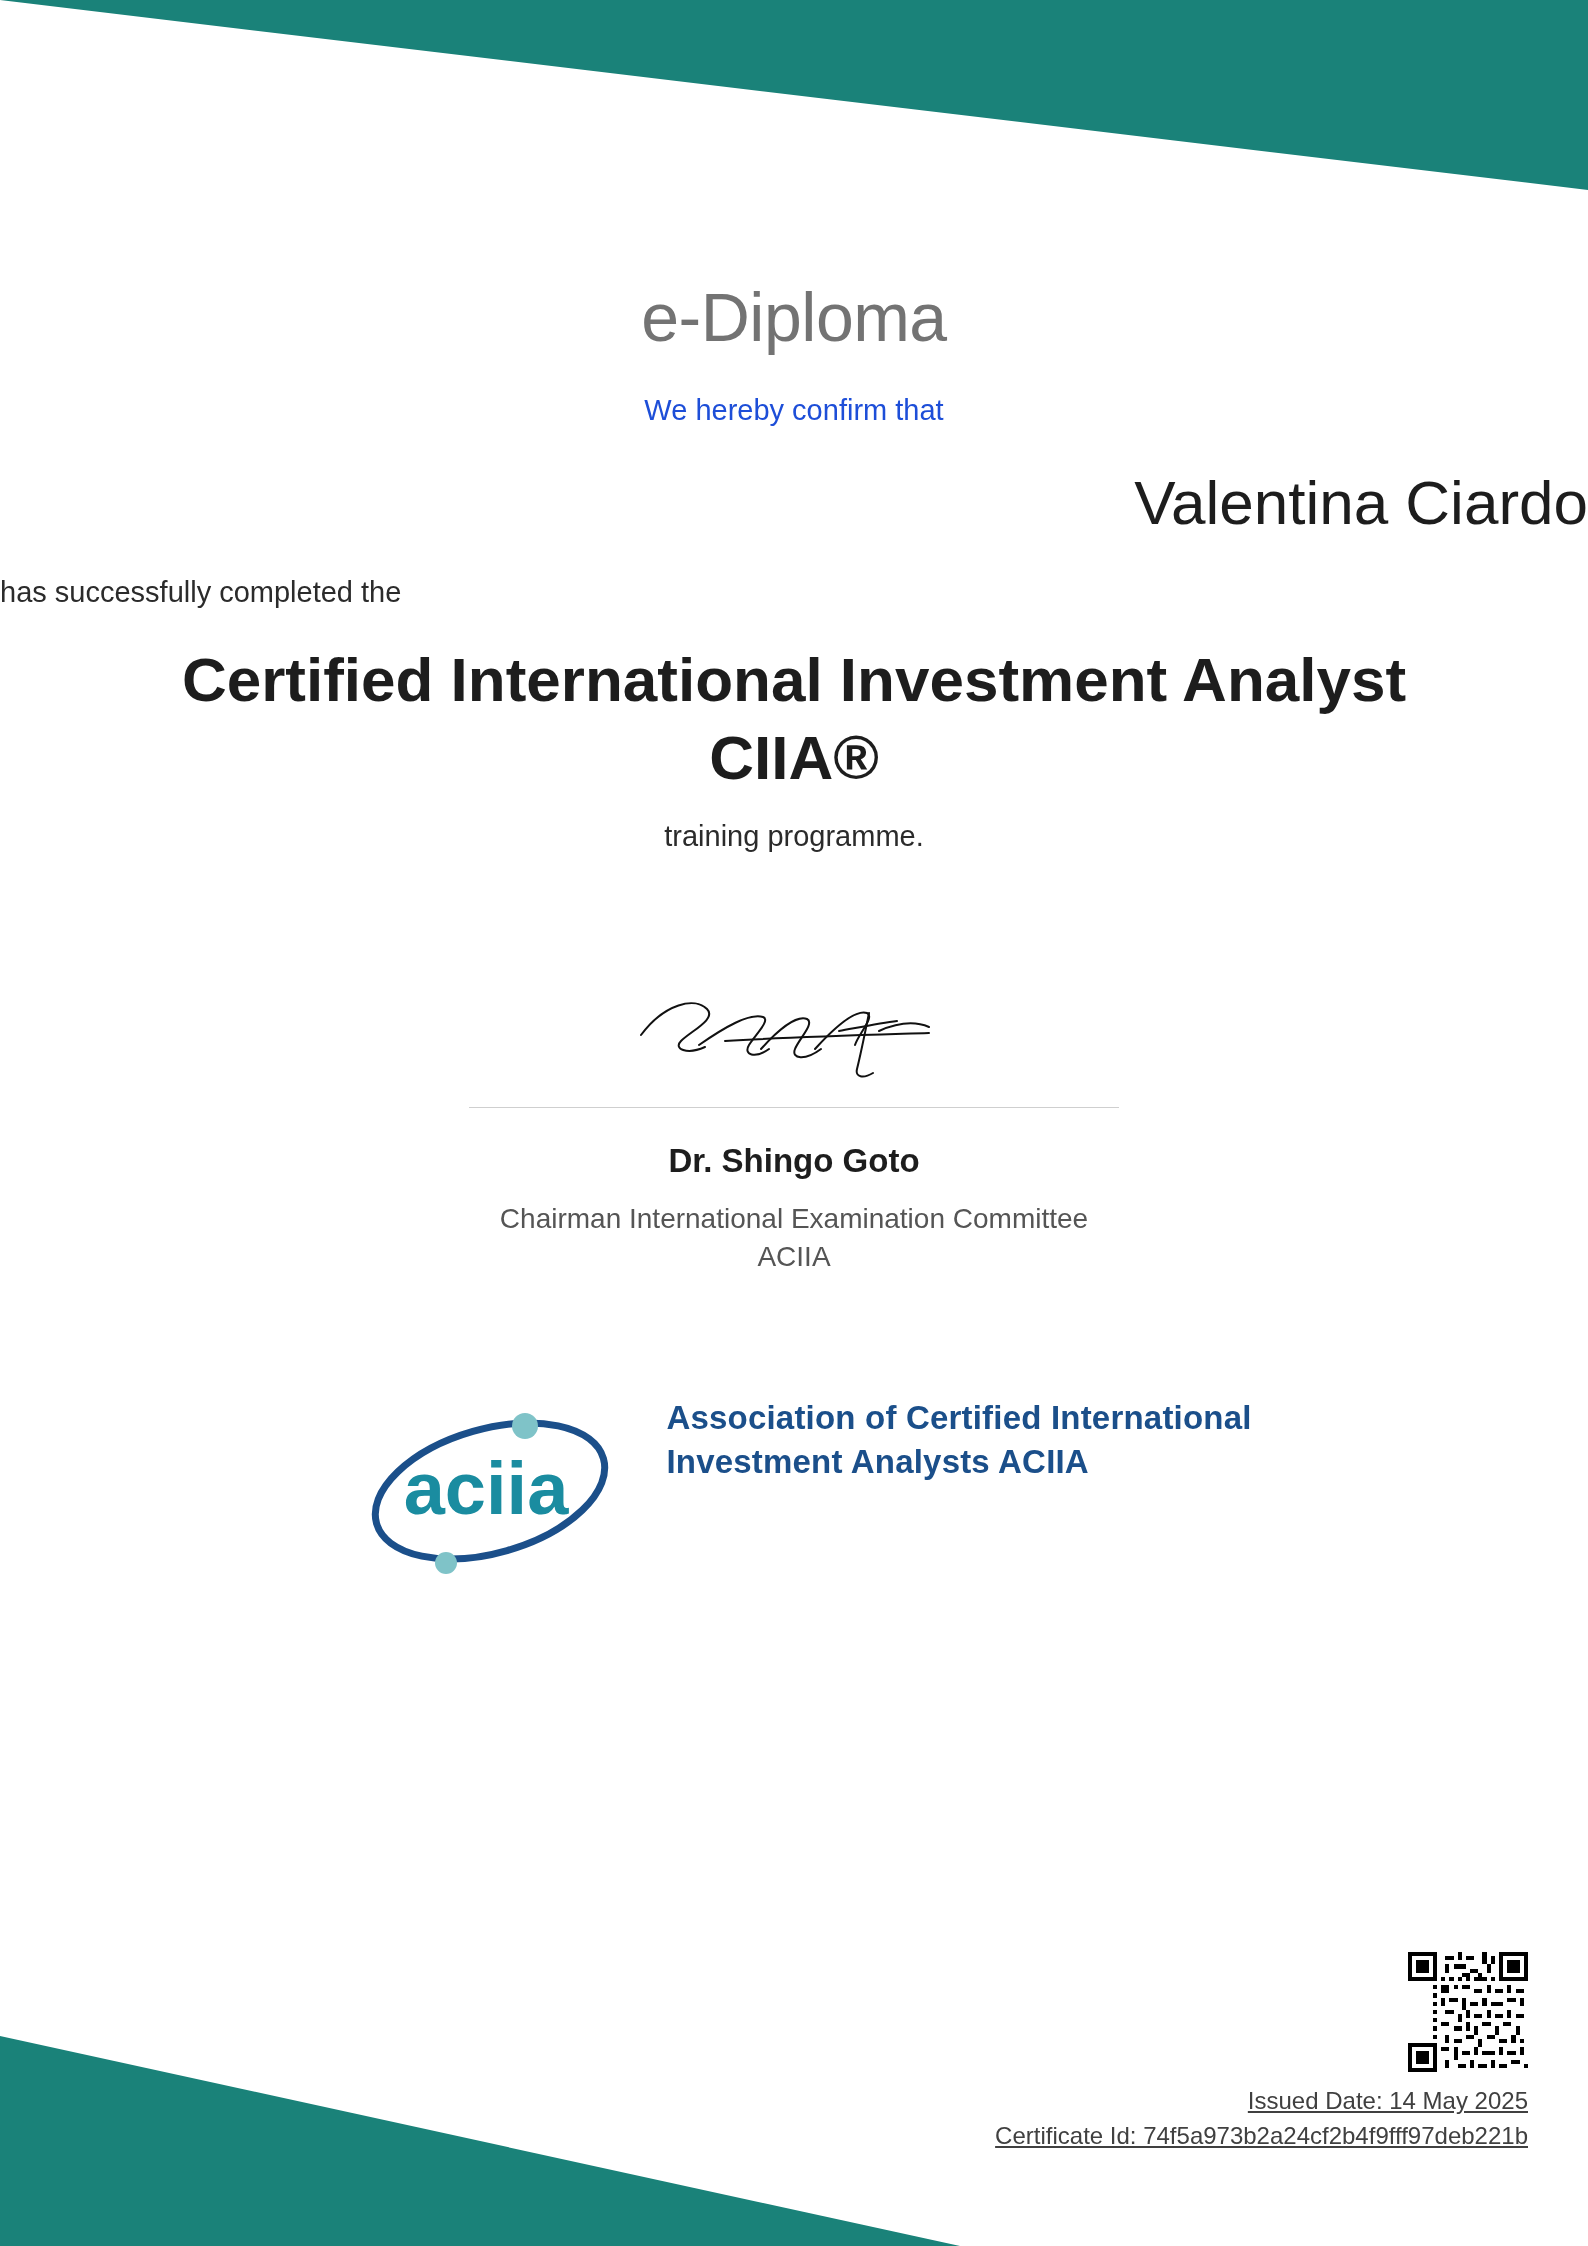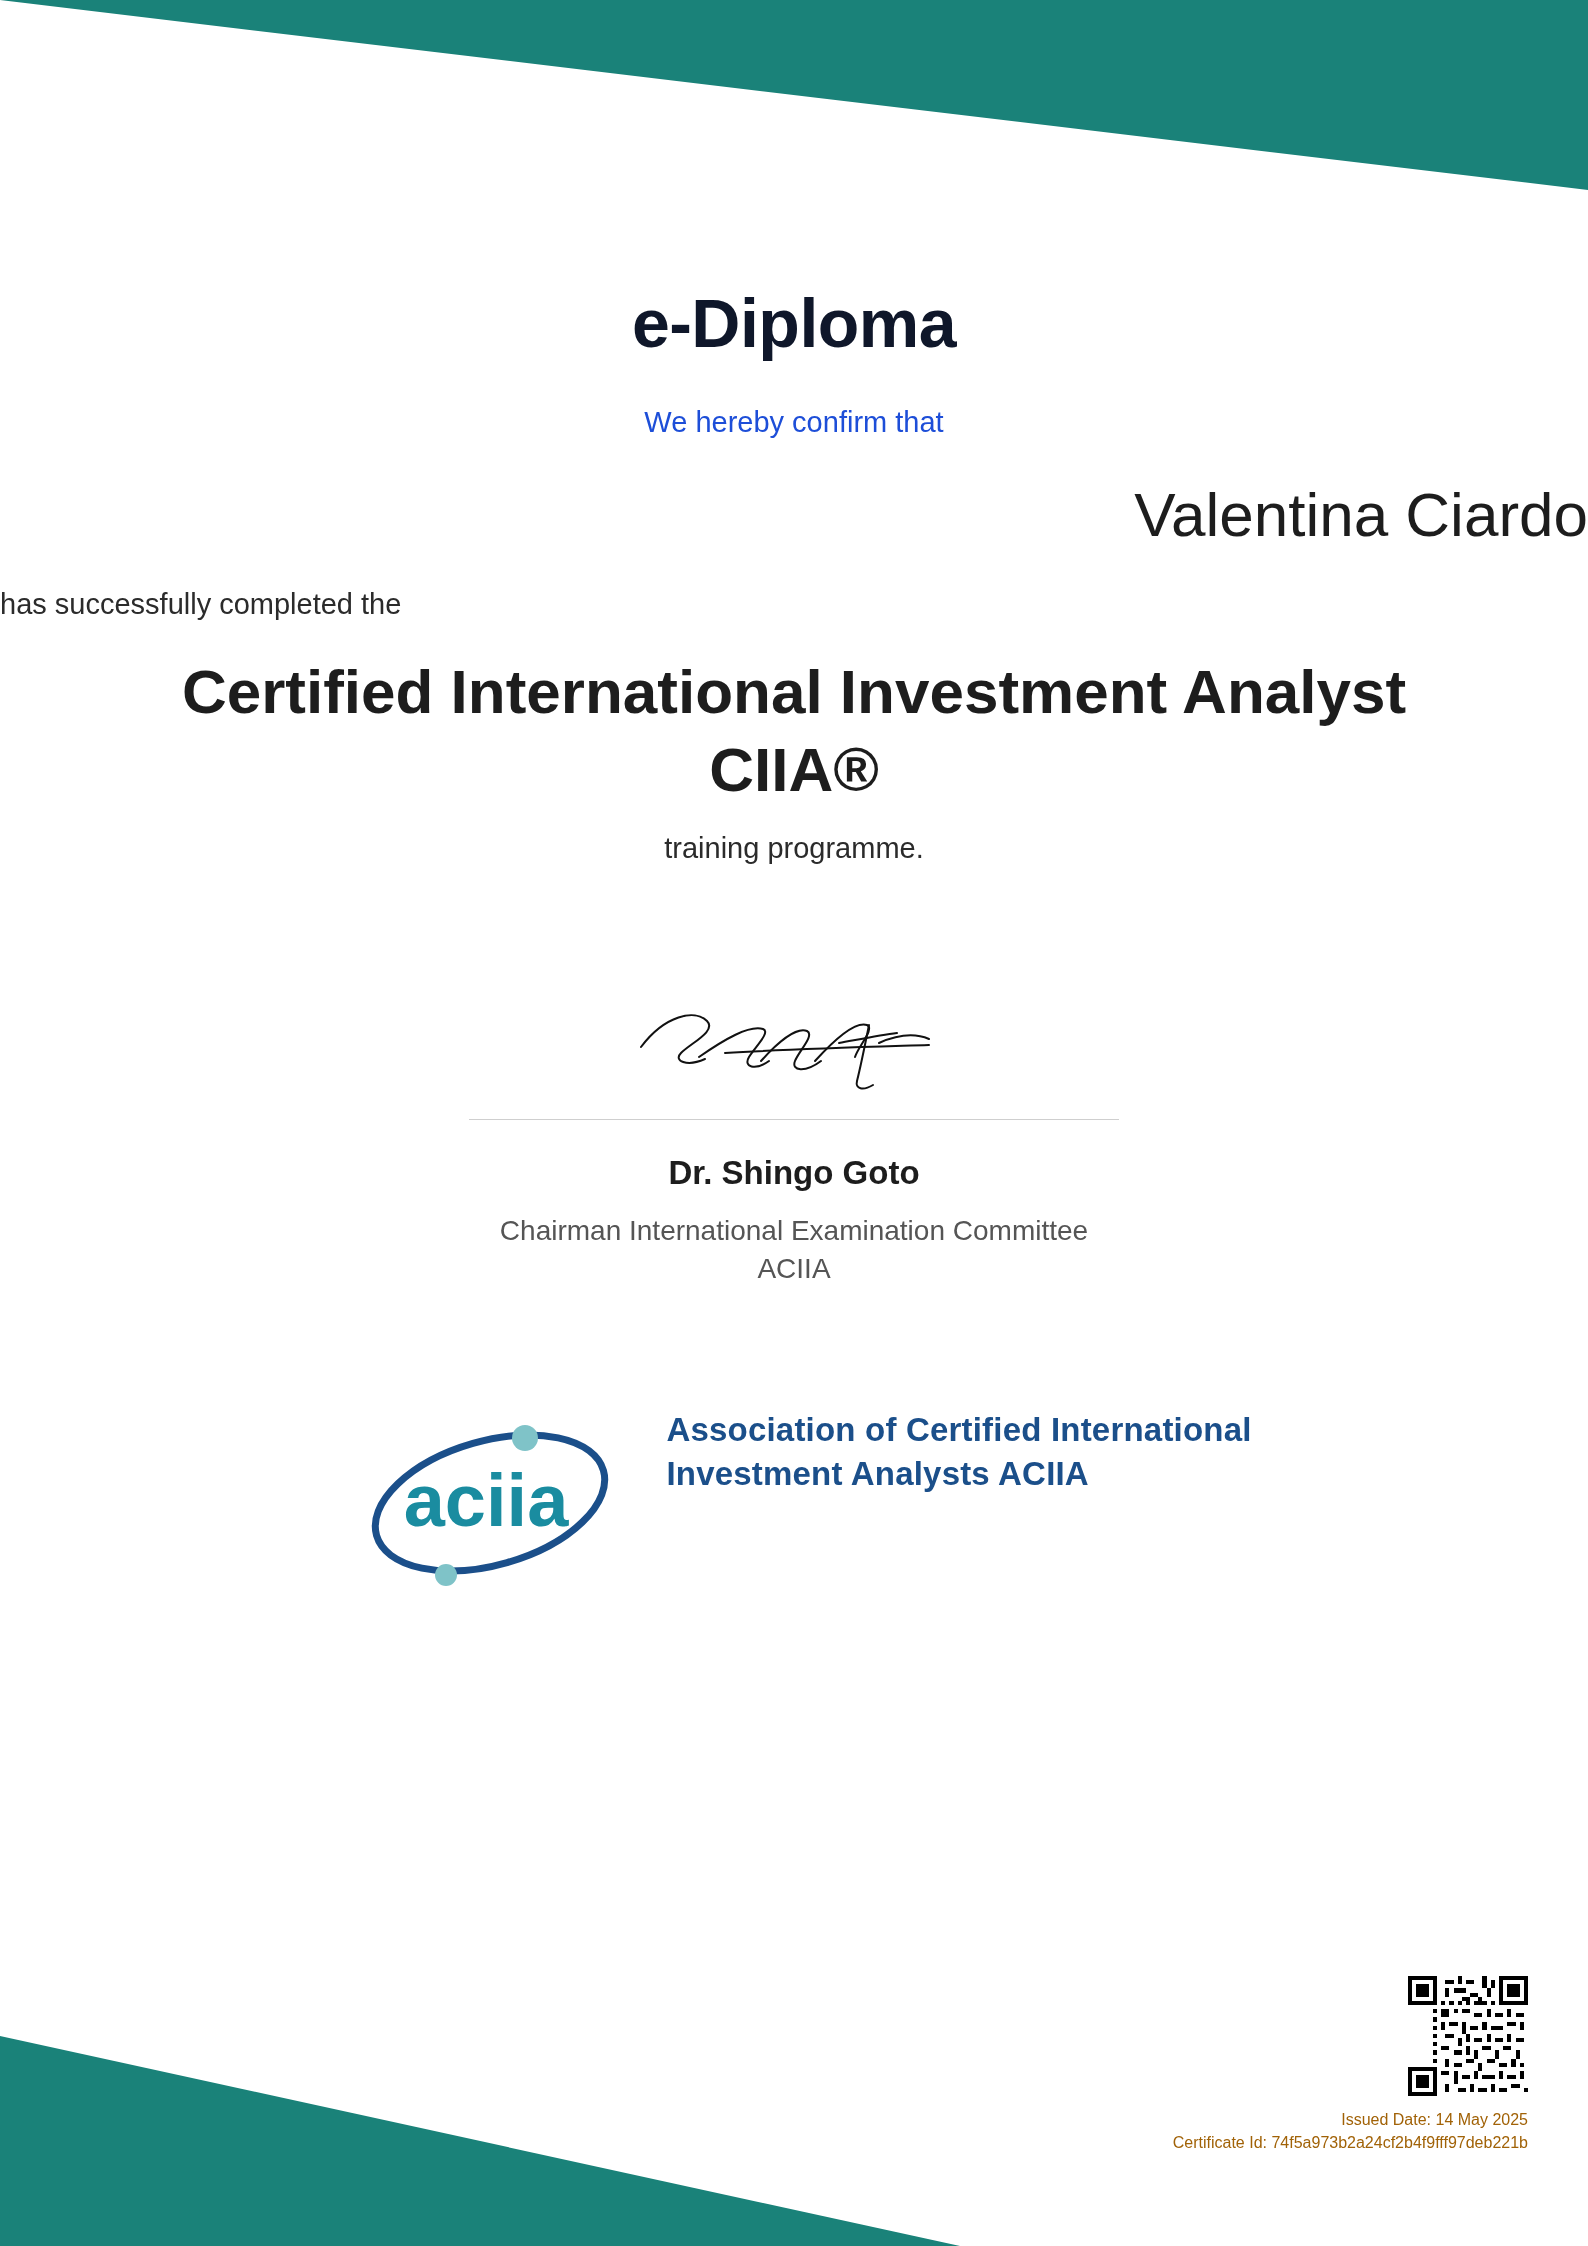--- a/index.html
+++ b/index.html
@@ -38,23 +38,23 @@
   .content {
     position: absolute;
     top: 0;
     left: 0;
     width: 1588px;
     height: 2246px;
   }
   .title {
     text-align: center;
     font-size: 68px;
-    font-weight: bold;
-    color: #0f172a;
-    margin: 16px;
+    font-weight: normal;
+    color: #737373;
+    margin: 10px;
     padding-top: 268px;
     letter-spacing: -0.5px;
   }
   .subtle-line {
     text-align: center;
     font-size: 29px;
     color: #1d4ed8;
     margin: 0;
     padding-top: 28px;
   }
@@ -160,23 +160,24 @@
     position: absolute;
     right: 60px;
     bottom: 92px;
     text-align: right;
   }
   .qr {
     margin-left: auto;
     margin-bottom: 8px;
   }
   .footer-line {
-    font-size: 16px;
-    color: #a16207;
+    font-size: 24px;
+    color: #404040;
     line-height: 1.45;
+    text-decoration: underline;
   }
 </style>
 </head>
 <body>
 
 <div class="page">
 
   <svg class="corner-top" viewBox="0 0 1588 200" preserveAspectRatio="none">
     <polygon points="640,0 1588,0 1588,190 0,0" fill="#1a8279"></polygon>
   </svg>

